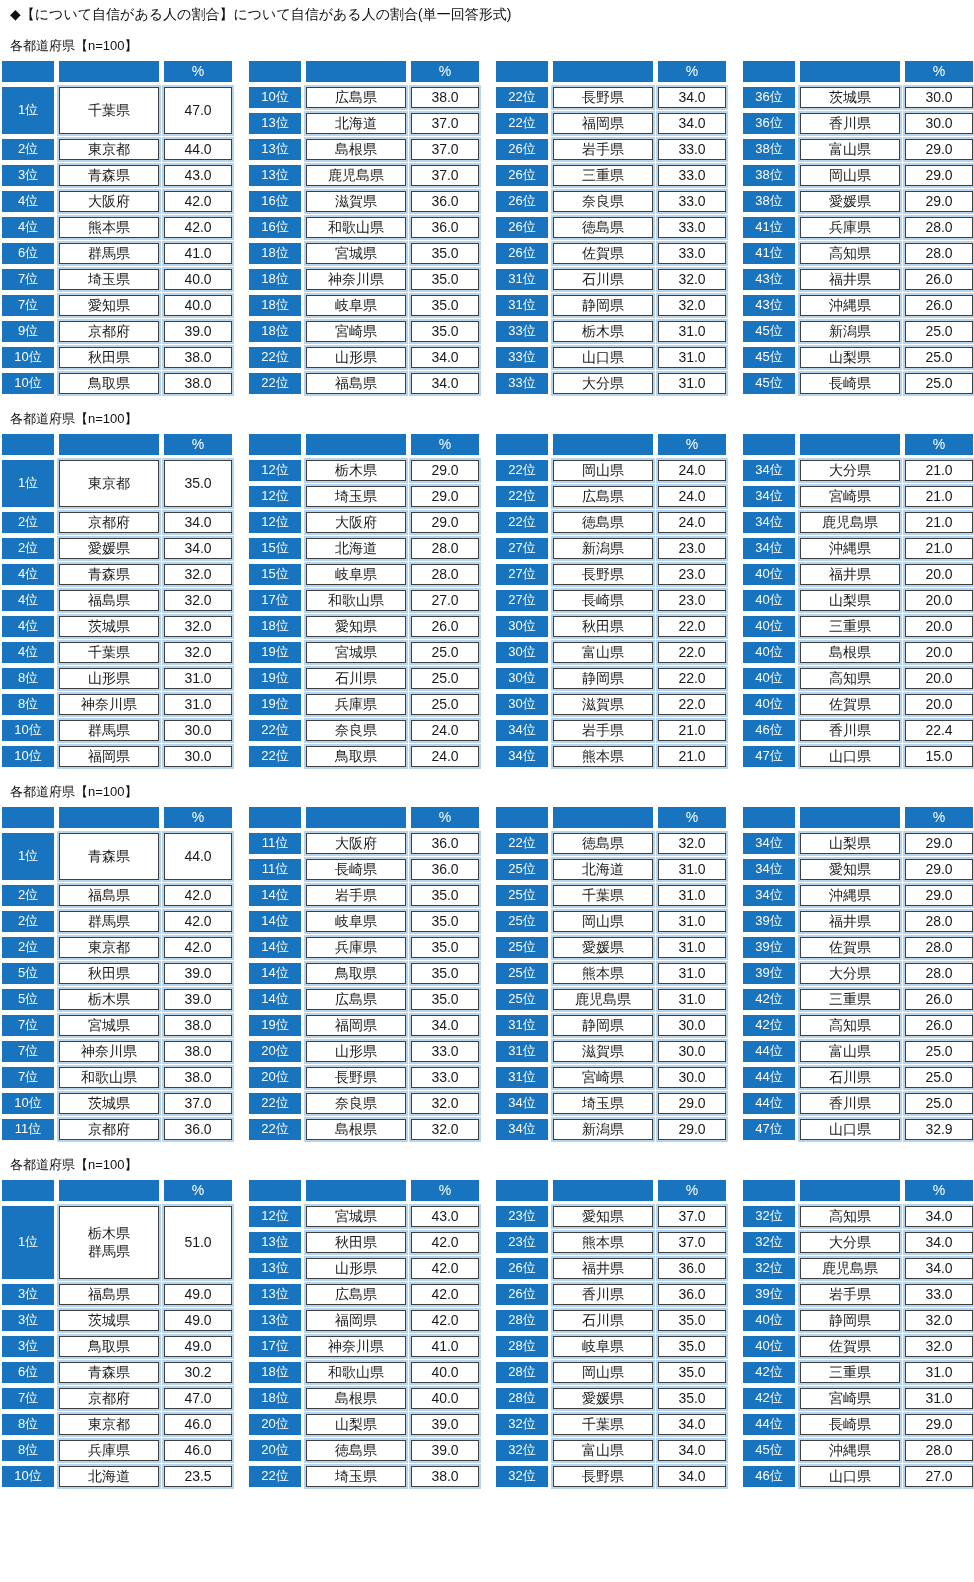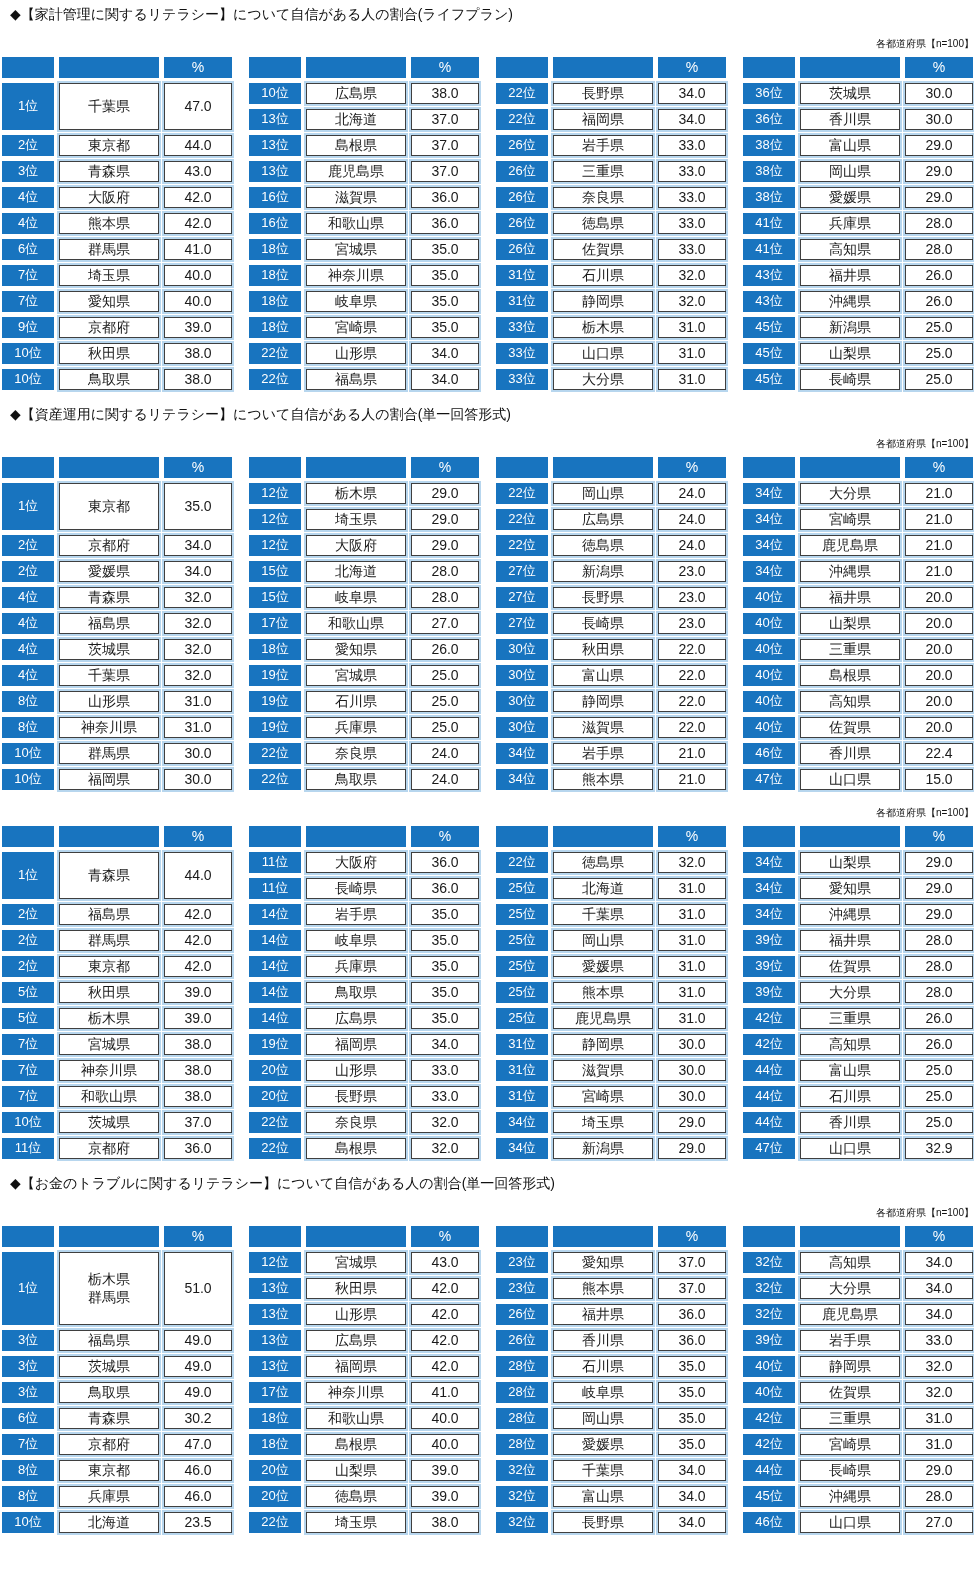--- a/index.html
+++ b/index.html
@@ -11,24 +11,23 @@
     box-sizing:border-box;
   }
   .section{margin-bottom:16px;}
   .title{
     font-size:14px;
     margin:0 0 13px 8px;
     letter-spacing:0;
     color:#111;
   }
   .subtitle{
-    font-size:10px;
+    font-size:13px;
     margin:5px 0 6px 8px;
     color:#111;
-    text-align:right;
   }
   .tables{
     display:flex;
     gap:17px;
     align-items:flex-start;
   }
   .tbl{
     display:grid;
     grid-template-columns:52px 100px 68px;
     grid-auto-rows:21px;
@@ -55,21 +54,21 @@
   .cell.rank{font-size:13px;}
   .cell.name{white-space:pre-line;text-align:center;}
   .cell.pct{font-size:14px;}
   .cell.hdr{font-size:14px;}
 </style>
 </head>
 <body>
 
 <div id="sections">
     <div class="section">
-      <div class="title">◆【家計管理に関するリテラシー】について自信がある人の割合(ライフプラン)</div>
+      <div class="title">◆【について自信がある人の割合】について自信がある人の割合(単一回答形式)</div>
       <div class="subtitle">各都道府県【n=100】</div>
       <div class="tables">
         <div class="tbl">
           <div class="cell blue hdr"></div>
           <div class="cell blue hdr"></div>
           <div class="cell blue hdr">%</div>
           <div class="cell blue rank" style="grid-row: span 2;">1位</div>
           <div class="cell white name" style="grid-row: span 2;">千葉県</div>
           <div class="cell white pct" style="grid-row: span 2;">47.0</div>
           <div class="cell blue rank">2位</div>
@@ -222,21 +221,20 @@
           <div class="cell blue rank">45位</div>
           <div class="cell white name">山梨県</div>
           <div class="cell white pct">25.0</div>
           <div class="cell blue rank">45位</div>
           <div class="cell white name">長崎県</div>
           <div class="cell white pct">25.0</div>
         </div>
       </div>
     </div>
     <div class="section">
-      <div class="title">◆【資産運用に関するリテラシー】について自信がある人の割合(単一回答形式)</div>
       <div class="subtitle">各都道府県【n=100】</div>
       <div class="tables">
         <div class="tbl">
           <div class="cell blue hdr"></div>
           <div class="cell blue hdr"></div>
           <div class="cell blue hdr">%</div>
           <div class="cell blue rank" style="grid-row: span 2;">1位</div>
           <div class="cell white name" style="grid-row: span 2;">東京都</div>
           <div class="cell white pct" style="grid-row: span 2;">35.0</div>
           <div class="cell blue rank">2位</div>
@@ -555,21 +553,20 @@
           <div class="cell blue rank">44位</div>
           <div class="cell white name">香川県</div>
           <div class="cell white pct">25.0</div>
           <div class="cell blue rank">47位</div>
           <div class="cell white name">山口県</div>
           <div class="cell white pct">32.9</div>
         </div>
       </div>
     </div>
     <div class="section">
-      <div class="title">◆【お金のトラブルに関するリテラシー】について自信がある人の割合(単一回答形式)</div>
       <div class="subtitle">各都道府県【n=100】</div>
       <div class="tables">
         <div class="tbl">
           <div class="cell blue hdr"></div>
           <div class="cell blue hdr"></div>
           <div class="cell blue hdr">%</div>
           <div class="cell blue rank" style="grid-row: span 3;">1位</div>
           <div class="cell white name" style="grid-row: span 3;">栃木県
 群馬県</div>
           <div class="cell white pct" style="grid-row: span 3;">51.0</div>

